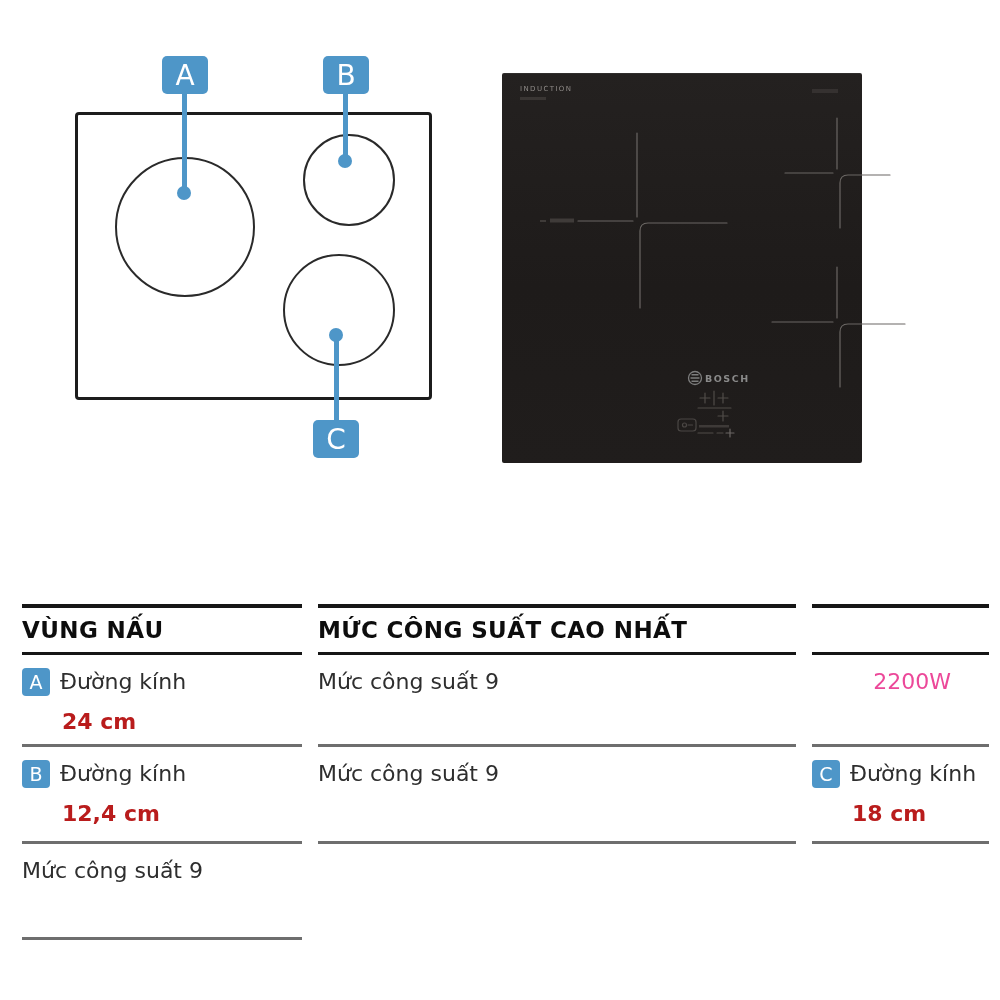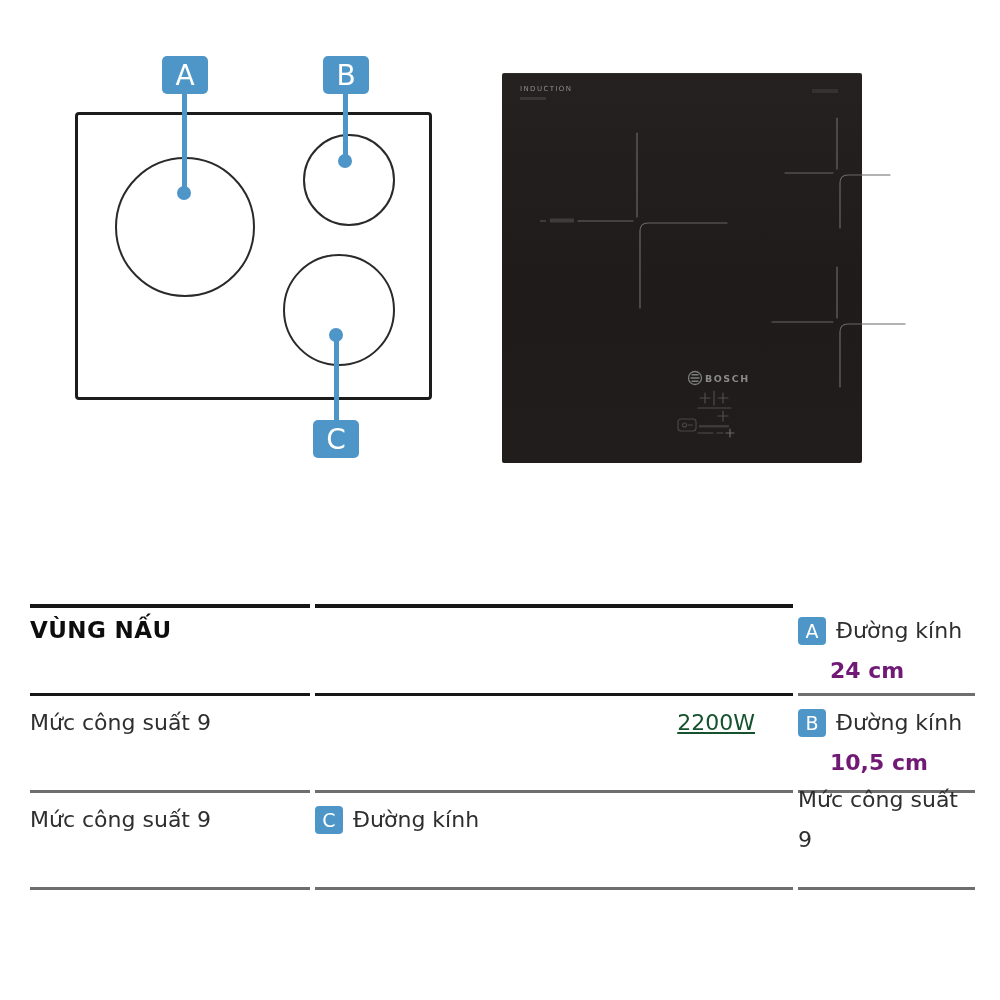--- a/index.html
+++ b/index.html
@@ -46,41 +46,41 @@
   .cooktop-brandline{
     position:absolute;left:18px;top:12px;color:#8f8b88;font-size:7px;
     letter-spacing:1.4px;font-weight:400;
   }
   .cooktop-subline{position:absolute;left:18px;top:24px;width:26px;height:3px;background:#3a3634;}
   .cooktop-modelline{position:absolute;right:24px;top:16px;width:26px;height:3.5px;background:#353130;}
   .cooktop svg{position:absolute;left:0;top:0;}
 
   
   .spec-table{
-    position:absolute;left:30px;top:604px;width:945px;
-    display:grid;grid-template-columns:280px 478px 177px;column-gap:5px;
+    position:absolute;left:22px;top:604px;width:945px;
+    display:grid;grid-template-columns:280px 478px 177px;column-gap:16px;
     color:#2e2e2e;font-size:22px;
   }
   .th{
     border-top:4px solid #161616;border-bottom:3px solid #161616;
     padding:9px 0 9px 0;font-weight:bold;font-size:23px;letter-spacing:0.4px;color:#0d0d0d;
     white-space:nowrap;
   }
   .td{border-bottom:3px solid #6e6e6e;padding-top:7px;box-sizing:border-box;}
   .row-1{min-height:92px;}
   .row-2{min-height:97px;}
   .row-3{min-height:96px;}
   .cell-line{line-height:40px;height:40px;display:flex;align-items:center;}
   .zone-cell .cell-line{gap:10px;}
   .zone-badge{
     width:28px;height:28px;border-radius:4px;background:#4e96c8;color:#fff;
     font-size:19px;display:flex;align-items:center;justify-content:center;flex:0 0 auto;
   }
-  .size-line{font-weight:bold;color:#701a75;margin-left:32px;}
-  .power-cell{text-align:right;padding-right:38px;color:#14532d;text-decoration:underline;}
+  .size-line{font-weight:bold;color:#b91c1c;margin-left:40px;}
+  .power-cell{text-align:right;padding-right:38px;color:#ec4899;}
   .power-cell .cell-line{justify-content:flex-end;}
 </style>
 </head>
 <body>
 
 <div class="canvas">
 
   <div>
     <div class="hob-outline"></div>
     <div class="zone-circle zone-a"></div>
@@ -144,20 +144,21 @@
         <rect x="176" y="346" width="18" height="12" rx="3" stroke="#4a4644"></rect>
         <circle cx="182.5" cy="352" r="2" stroke="#4a4644"></circle>
         <path d="M186,352 L190.5,352" stroke="#4a4644"></path>
       </g>
     </svg>
   </div>
 
   <div class="spec-table">
 
     <div class="th">VÙNG NẤU</div>
+    <div class="th">MỨC CÔNG SUẤT CAO NHẤT</div>
     <div class="th"></div>
 
     <div class="td row-1 zone-cell">
       <div class="cell-line">
         <span class="zone-badge">A</span>
         <span>Đường kính</span>
       </div>
       <div class="cell-line size-line">24 cm</div>
     </div>
     <div class="td row-1">
@@ -165,30 +166,31 @@
     </div>
     <div class="td row-1 power-cell">
       <div class="cell-line">2200W</div>
     </div>
 
     <div class="td row-2 zone-cell">
       <div class="cell-line">
         <span class="zone-badge">B</span>
         <span>Đường kính</span>
       </div>
-      <div class="cell-line size-line">10,5 cm</div>
+      <div class="cell-line size-line">12,4 cm</div>
     </div>
     <div class="td row-2">
       <div class="cell-line">Mức công suất 9</div>
     </div>
 
     <div class="td row-3 zone-cell">
       <div class="cell-line">
         <span class="zone-badge">C</span>
         <span>Đường kính</span>
       </div>
+      <div class="cell-line size-line">18 cm</div>
     </div>
     <div class="td row-3">
       <div class="cell-line">Mức công suất 9</div>
     </div>
 
   </div>
 </div>
 
 </body></html>

